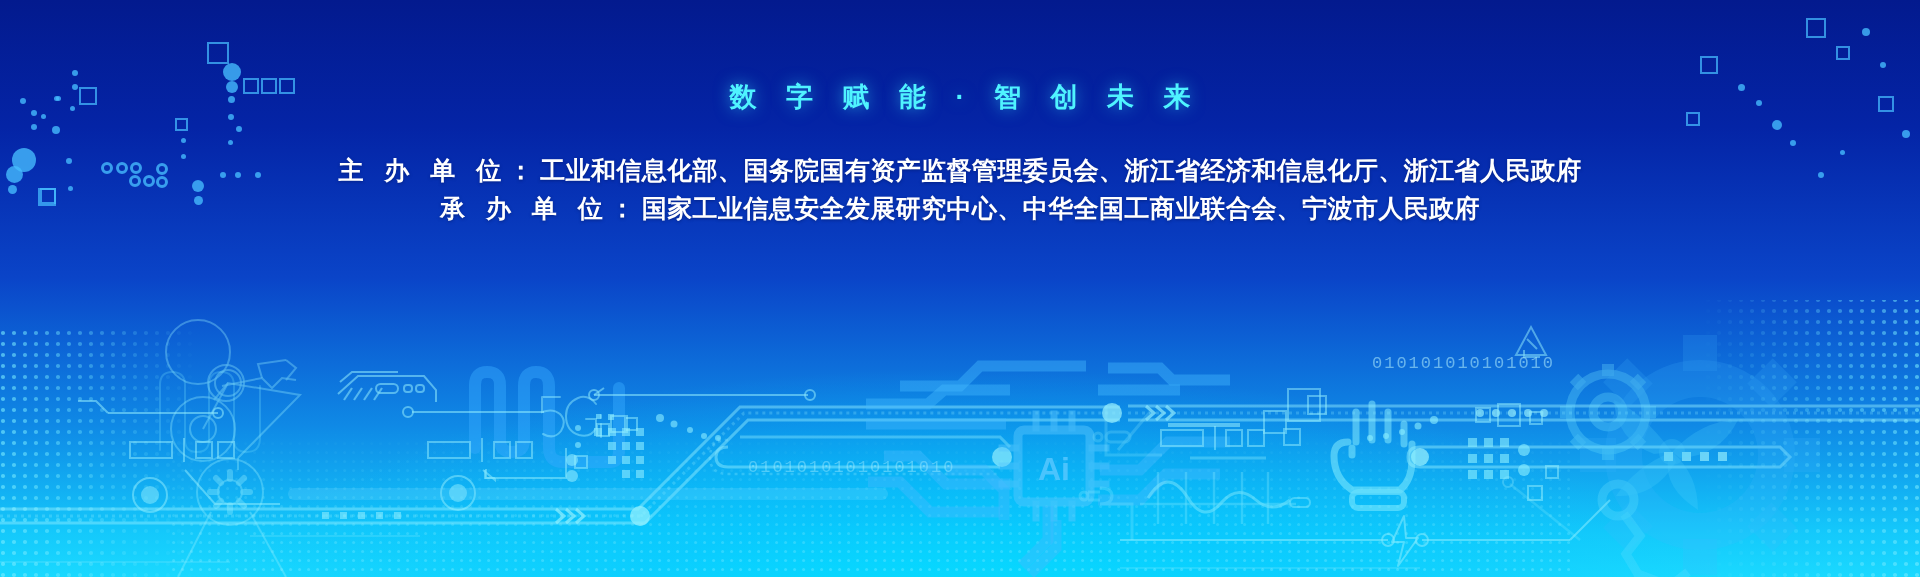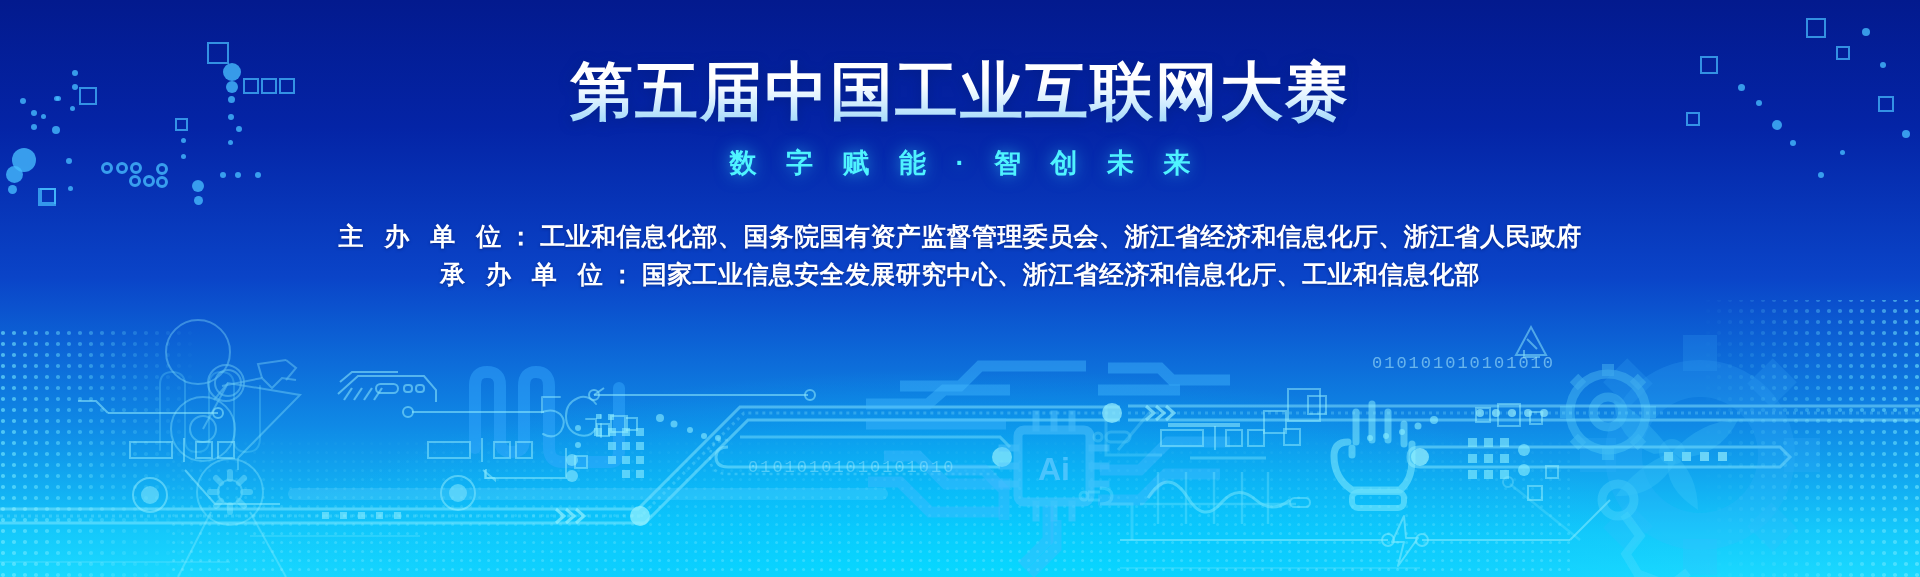--- a/index.html
+++ b/index.html
@@ -493,25 +493,24 @@
     </g>
 
     <g opacity=".35" stroke="rgba(170,245,255,.5)" stroke-width="2" fill="none">
       <line x1="0" y1="562" x2="230" y2="562"></line>
       <line x1="1120" y1="568" x2="1420" y2="568"></line>
       <line x1="250" y1="536" x2="420" y2="536"></line>
     </g>
   </svg>
 
   <div id="text-block">
-    <h1 id="main-title">第五届中国工业互联网大赛</h1>
     <div id="sub-title">数 字 赋 能 · 智 创 未 来</div>
     <div id="org-lines">
       <div class="org-line">
         <span class="org-label">主 办 单 位：</span><span>工业和信息化部、国务院国有资产监督管理委员会、浙江省经济和信息化厅、浙江省人民政府</span>
       </div>
       <div class="org-line">
-        <span class="org-label">承 办 单 位：</span><span>国家工业信息安全发展研究中心、浙江省经济和信息化厅、工业和信息化部</span>
+        <span class="org-label">承 办 单 位：</span><span>国家工业信息安全发展研究中心、中华全国工商业联合会、宁波市人民政府</span>
       </div>
     </div>
   </div>
 
 </div>
 
 </body></html>

